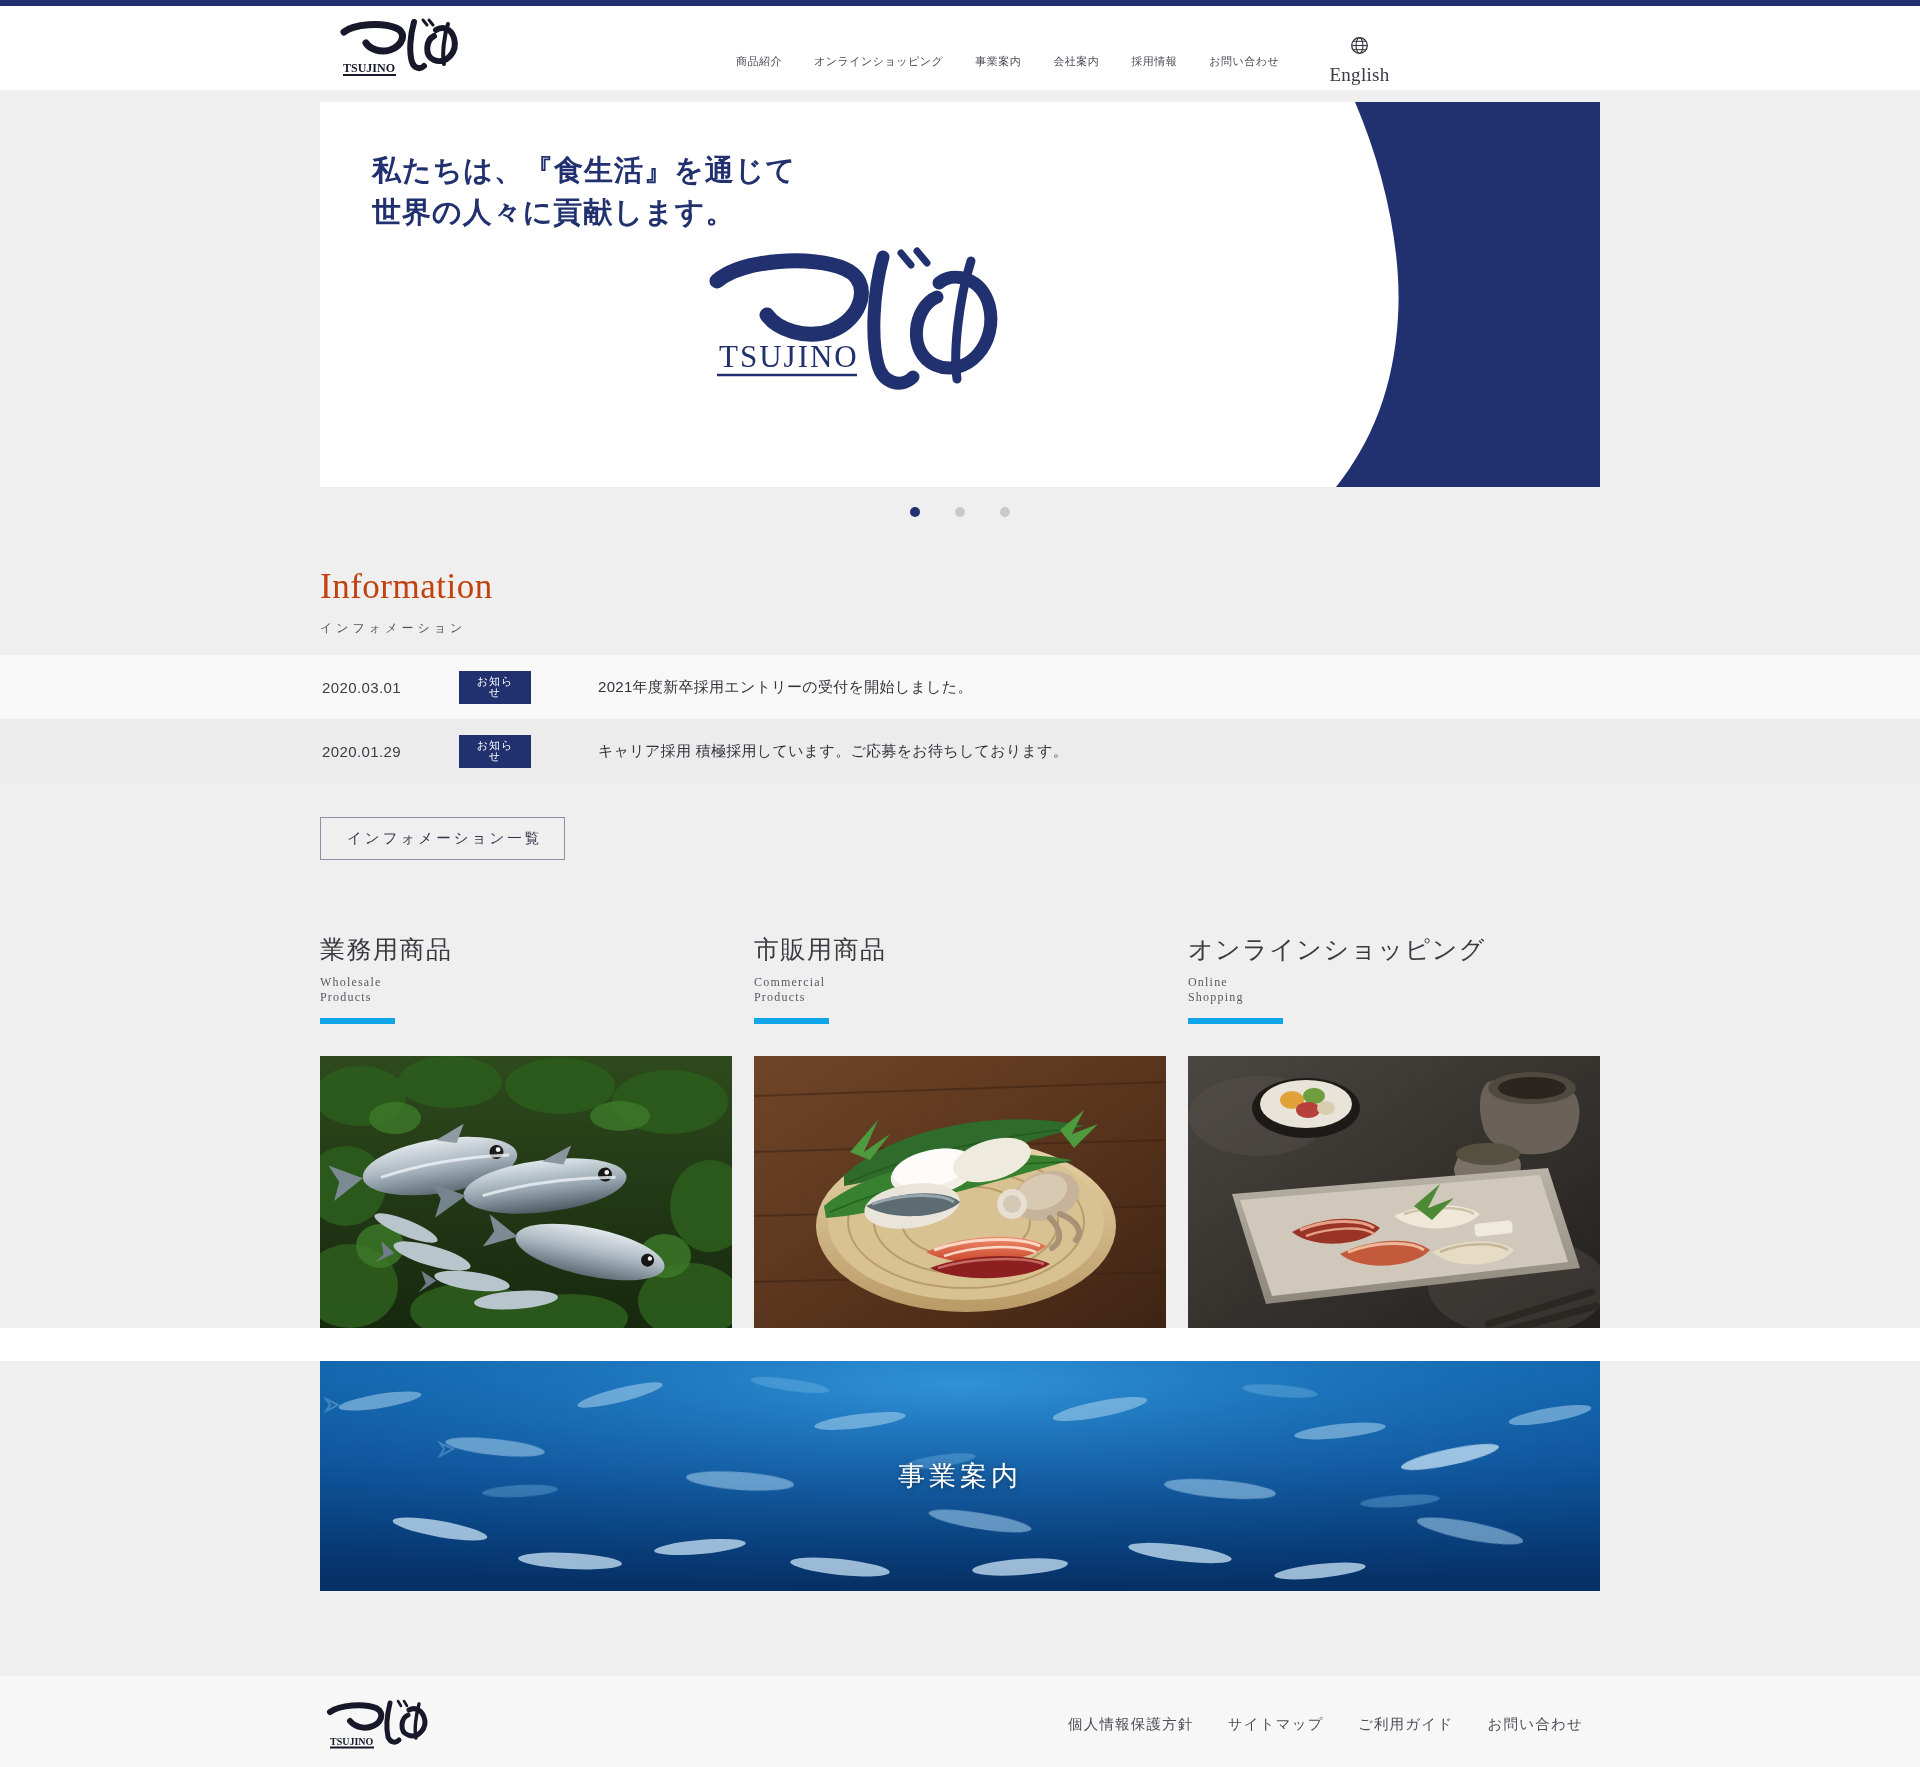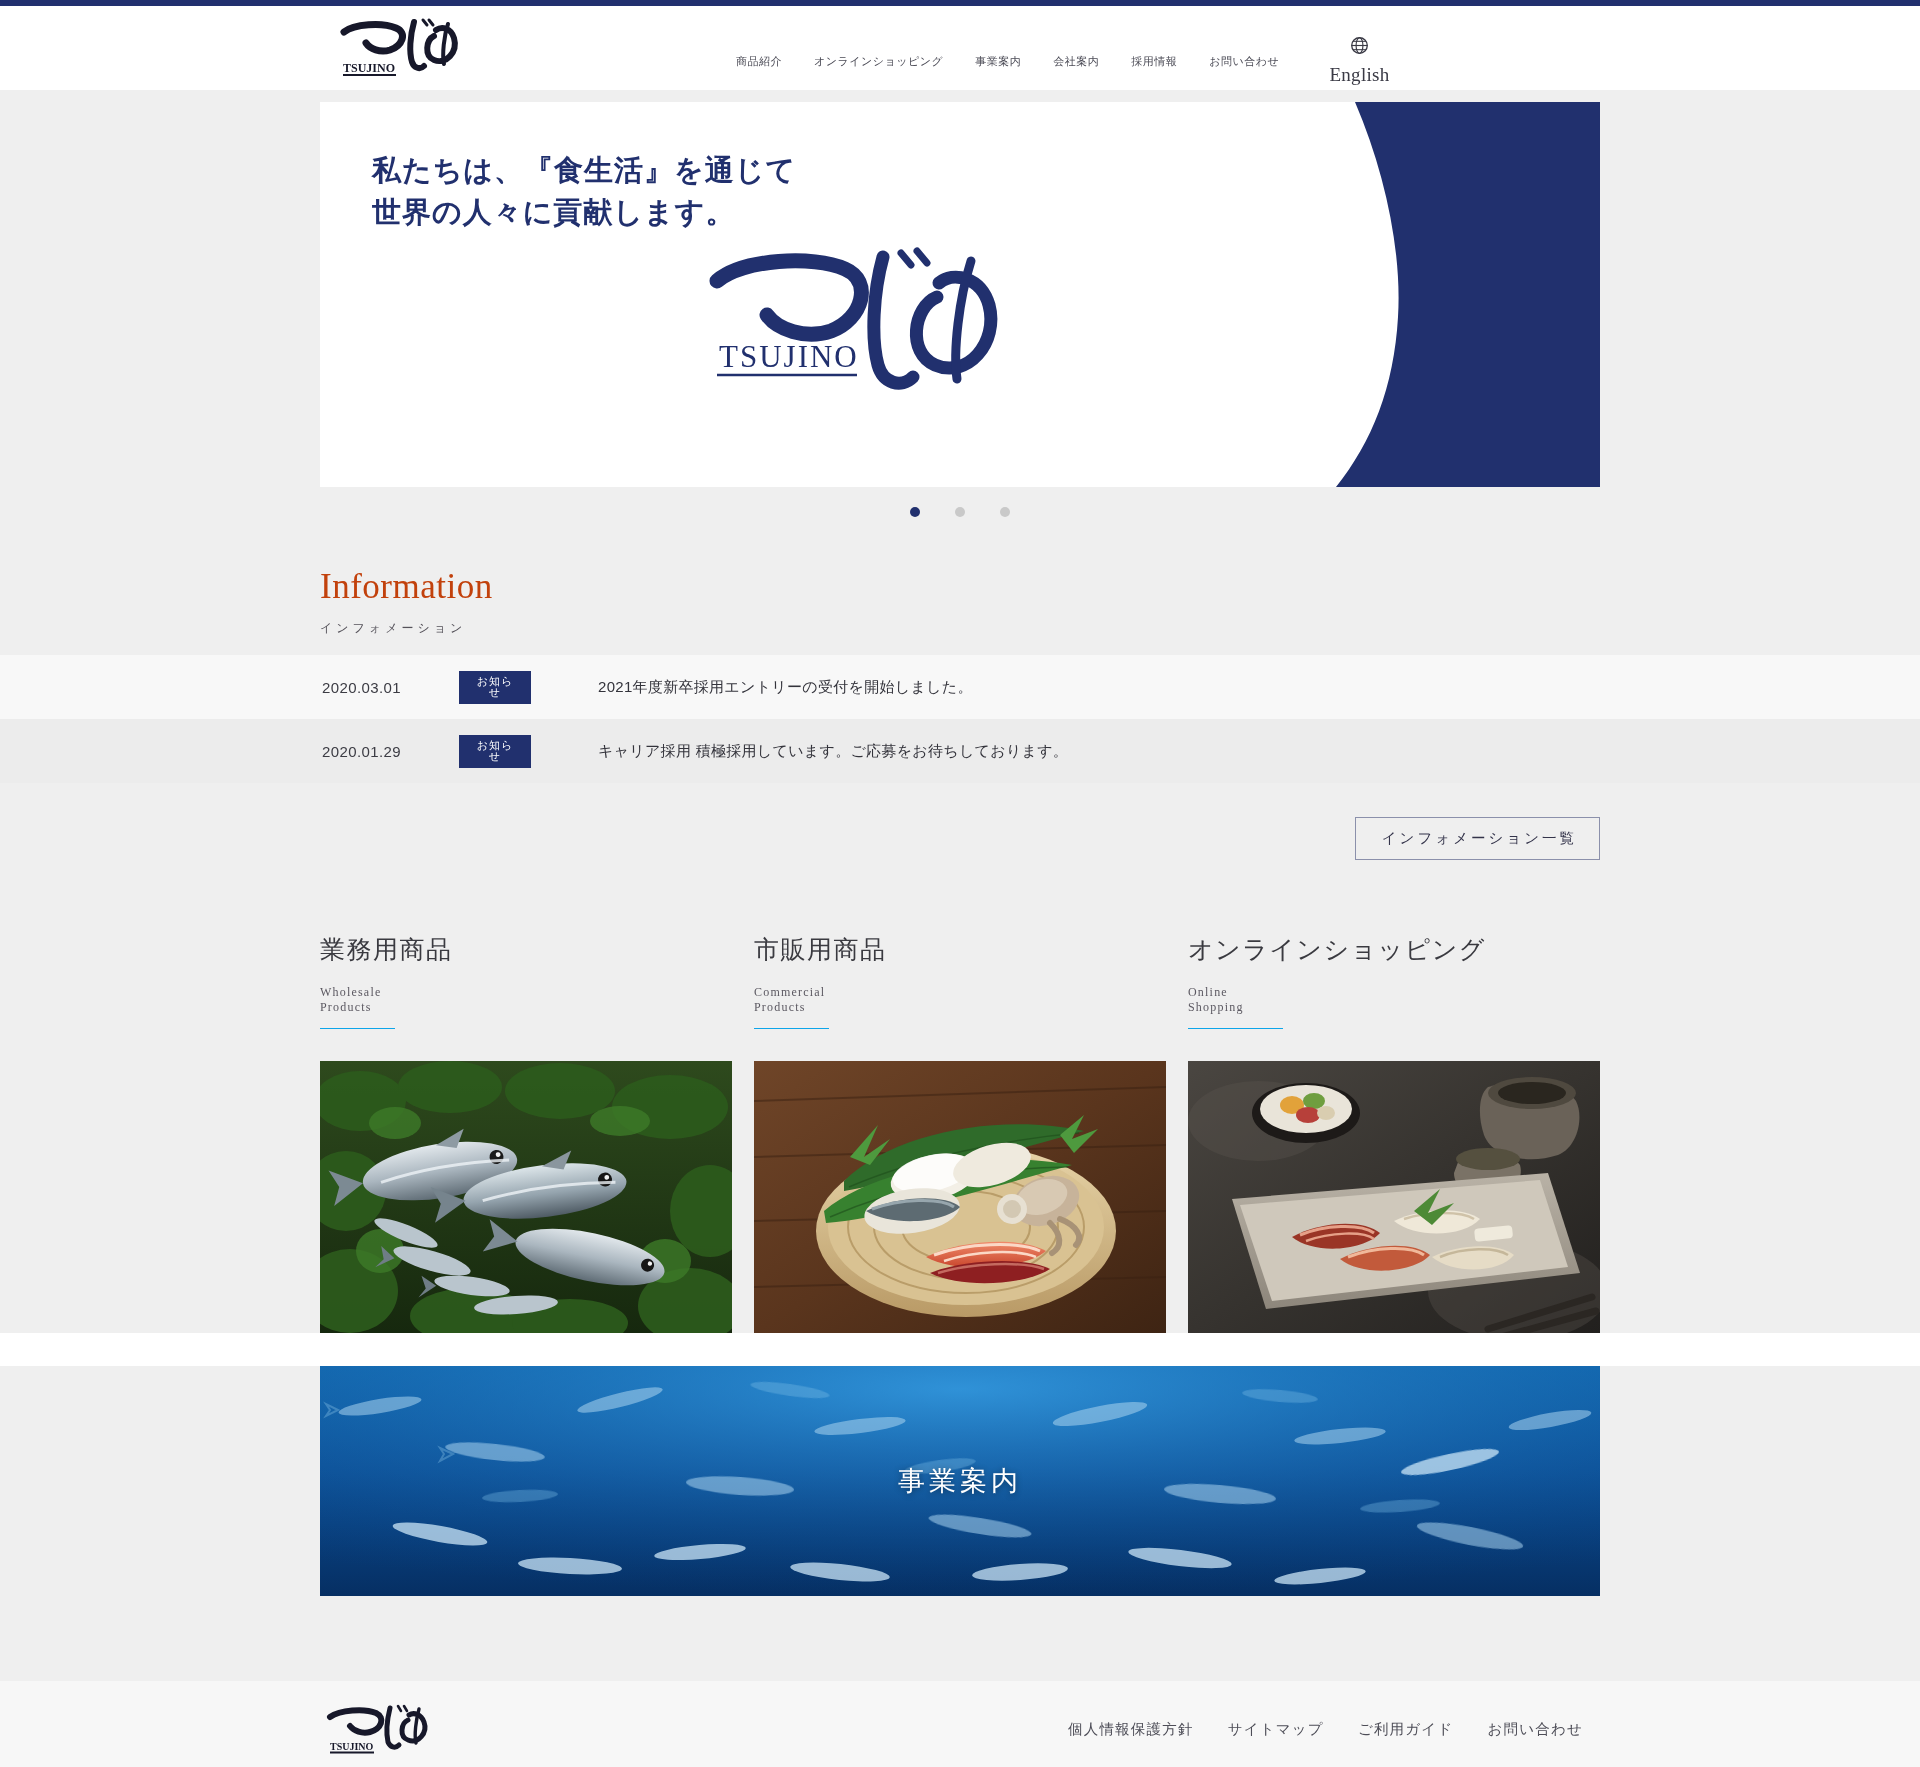--- a/index.html
+++ b/index.html
@@ -189,21 +189,20 @@
     font-size: 15px;
     color: #33333b;
     margin-left: 58px;
     letter-spacing: 0.3px;
   }
 
   .btn-row {
     height: 110px;
     display: flex;
     align-items: center;
-    justify-content: flex-end;
   }
   .btn-outline {
     border: 1px solid #8b90ab;
     background: transparent;
     font-family: "Liberation Serif", serif;
     font-size: 14.5px;
     color: #33334a;
     letter-spacing: 3px;
     padding: 13px 22px 14px 26px;
     cursor: pointer;
@@ -223,23 +222,23 @@
     font-size: 25px;
     color: #3a3a40;
     letter-spacing: 1.5px;
     line-height: 1.2;
   }
   .card-en {
     font-family: "Liberation Serif", serif;
     font-size: 12px;
     color: #5b5861;
     letter-spacing: 1.2px;
-    margin-top: 20px;
+    margin-top: 10px;
     padding-bottom: 13px;
-    border-bottom: 1px solid #0ea5e9;
+    border-bottom: 6px solid #0ea5e9;
     width: 75px;
   }
   .card-en.wide { width: 95px; }
   .card-img {
     margin-top: 32px;
     width: 412px;
     height: 272px;
     overflow: hidden;
     position: relative;
   }

